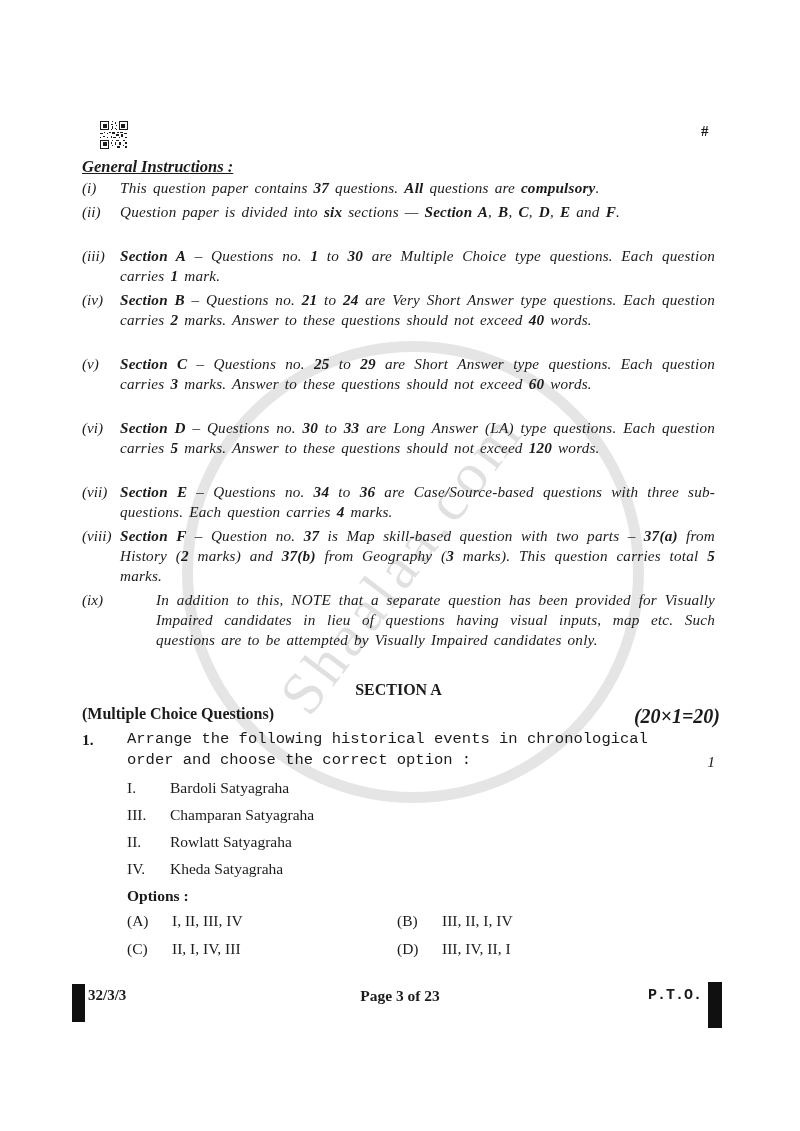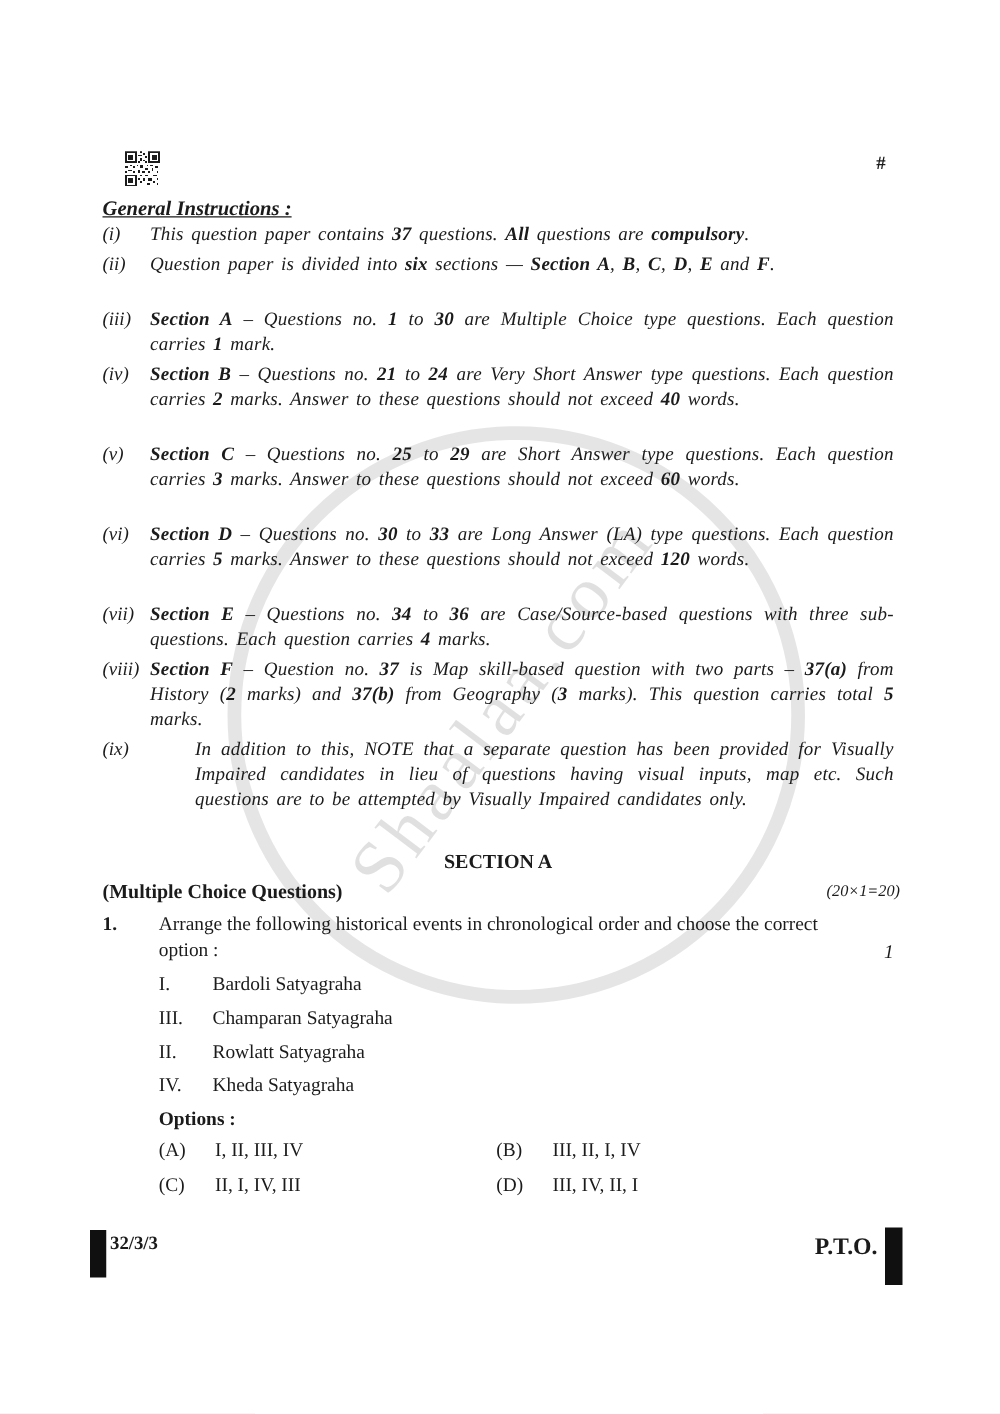--- a/index.html
+++ b/index.html
@@ -28,37 +28,37 @@
   .gi-intro{font-style:italic;font-size:15.3px;line-height:20px;margin-top:5px;margin-bottom:4px;}
   .ins-item{display:flex;font-style:italic;font-size:15.2px;line-height:20.1px;margin-bottom:3px;}
   .ins-num{width:38px;flex:none;}
   .ins-body{flex:1;text-align:justify;word-spacing:2px;letter-spacing:0.2px;}
   .ins-l1{min-height:21px;} .ins-l2{min-height:41px;}
   .ins-l3{min-height:61px;} .ins-l4{min-height:81px;margin-left:36px;}
   .seg-b{font-weight:bold;}
   .sec-title{text-align:center;font-weight:bold;font-size:16px;line-height:21px;margin-top:8px;}
   .sec-sub-row{position:relative;margin-top:3px;height:21px;}
   .sec-sub{text-align:left;font-weight:bold;font-size:16px;line-height:21px;}
-  .sec-marks{position:absolute;right:-5px;top:2px;font-style:italic;font-size:13px;font-weight:normal;}
+  .sec-marks{position:absolute;right:-5px;top:2px;font-style:italic;font-size:20px;font-weight:bold;}
   .q-row{display:flex;position:relative;margin-top:5px;font-size:15.5px;line-height:21px;min-height:42px;}
   .q-num{width:45px;flex:none;font-weight:bold;}
-  .q-text{width:535px;}
+  .q-text{width:535px;font-family:Liberation Mono, monospace;}
   .q-marks{position:absolute;right:0;top:22px;font-style:italic;}
   .ev-row{display:flex;margin-top:7px;font-size:15.5px;line-height:20px;margin-left:45px;}
   .ev-num{width:43px;flex:none;}
   .opt-label{font-weight:bold;font-size:15.5px;line-height:21px;margin-top:6px;margin-left:45px;}
   .opt-grid{display:grid;grid-template-columns:270px 1fr;row-gap:8px;margin-top:5px;margin-left:45px;font-size:15.5px;line-height:20px;}
   .opt{display:flex;}
   .opt-tag{width:45px;flex:none;}
   
   .bar-left{position:absolute;left:72px;top:984px;width:13px;height:38px;background:#101010;}
   .bar-right{position:absolute;left:708px;top:982px;width:14px;height:46px;background:#101010;}
   .f-code{position:absolute;left:88px;top:987px;font-weight:bold;font-size:15px;}
   .f-page{position:absolute;left:0;top:987px;width:800px;text-align:center;font-weight:bold;font-size:15.5px;}
-  .f-pto{position:absolute;right:98px;top:987px;font-weight:bold;font-size:19px;}
+  .f-pto{position:absolute;right:98px;top:987px;font-weight:bold;font-size:15px;font-family:Liberation Mono, monospace;}
 </style>
 </head>
 <body>
 
 <div class="page">
 
   <div class="wm-ring"></div>
   <div class="wm-text">Shaalaa.com</div>
 
   <svg class="qr" viewBox="0 0 21 21" shape-rendering="crispEdges">
@@ -205,16 +205,17 @@
       <div class="opt">
         <div class="opt-tag">(D)</div>
         <div class="opt-val">III, IV, II, I</div>
       </div>
     </div>
 
   </div>
 
   <div class="bar-left"></div>
   <div class="f-code">32/3/3</div>
+  <div class="f-page">Page 3 of 23</div>
   <div class="f-pto">P.T.O.</div>
   <div class="bar-right"></div>
 
 </div>
 
 </body></html>

